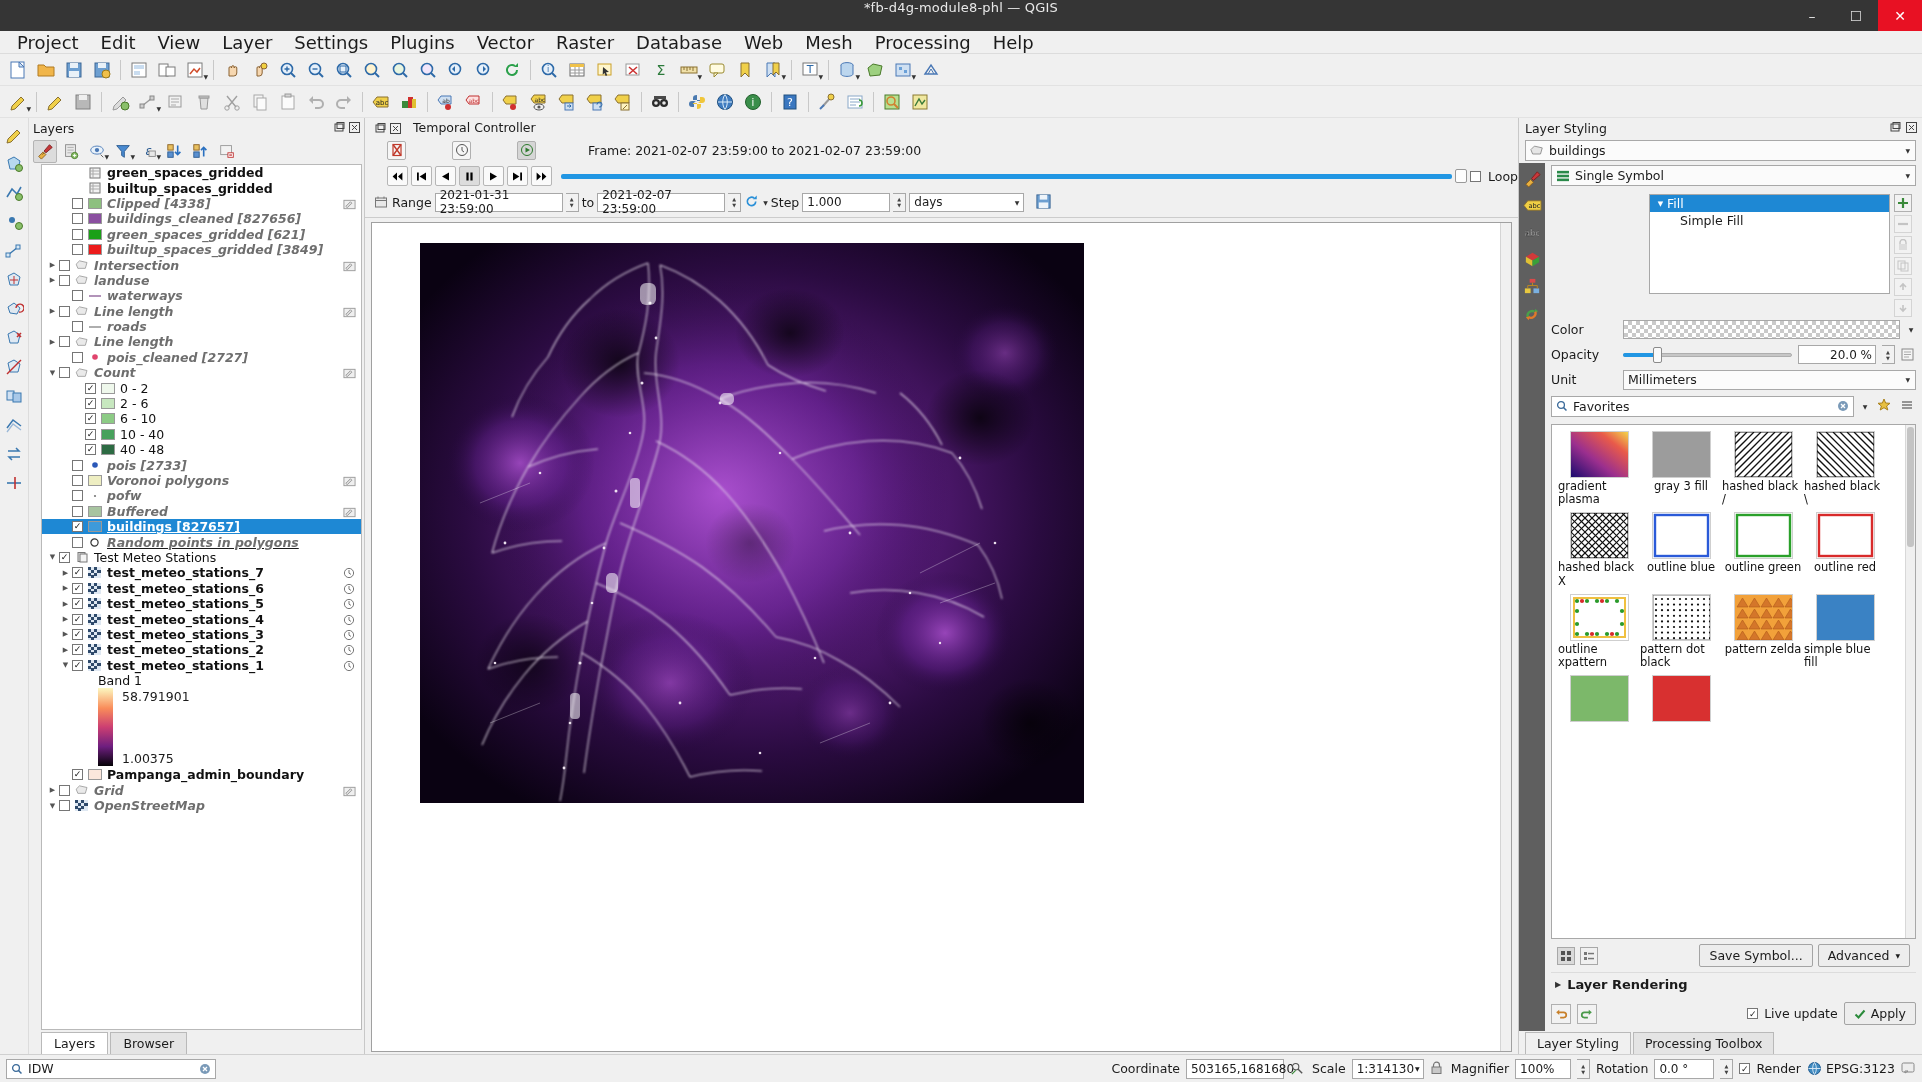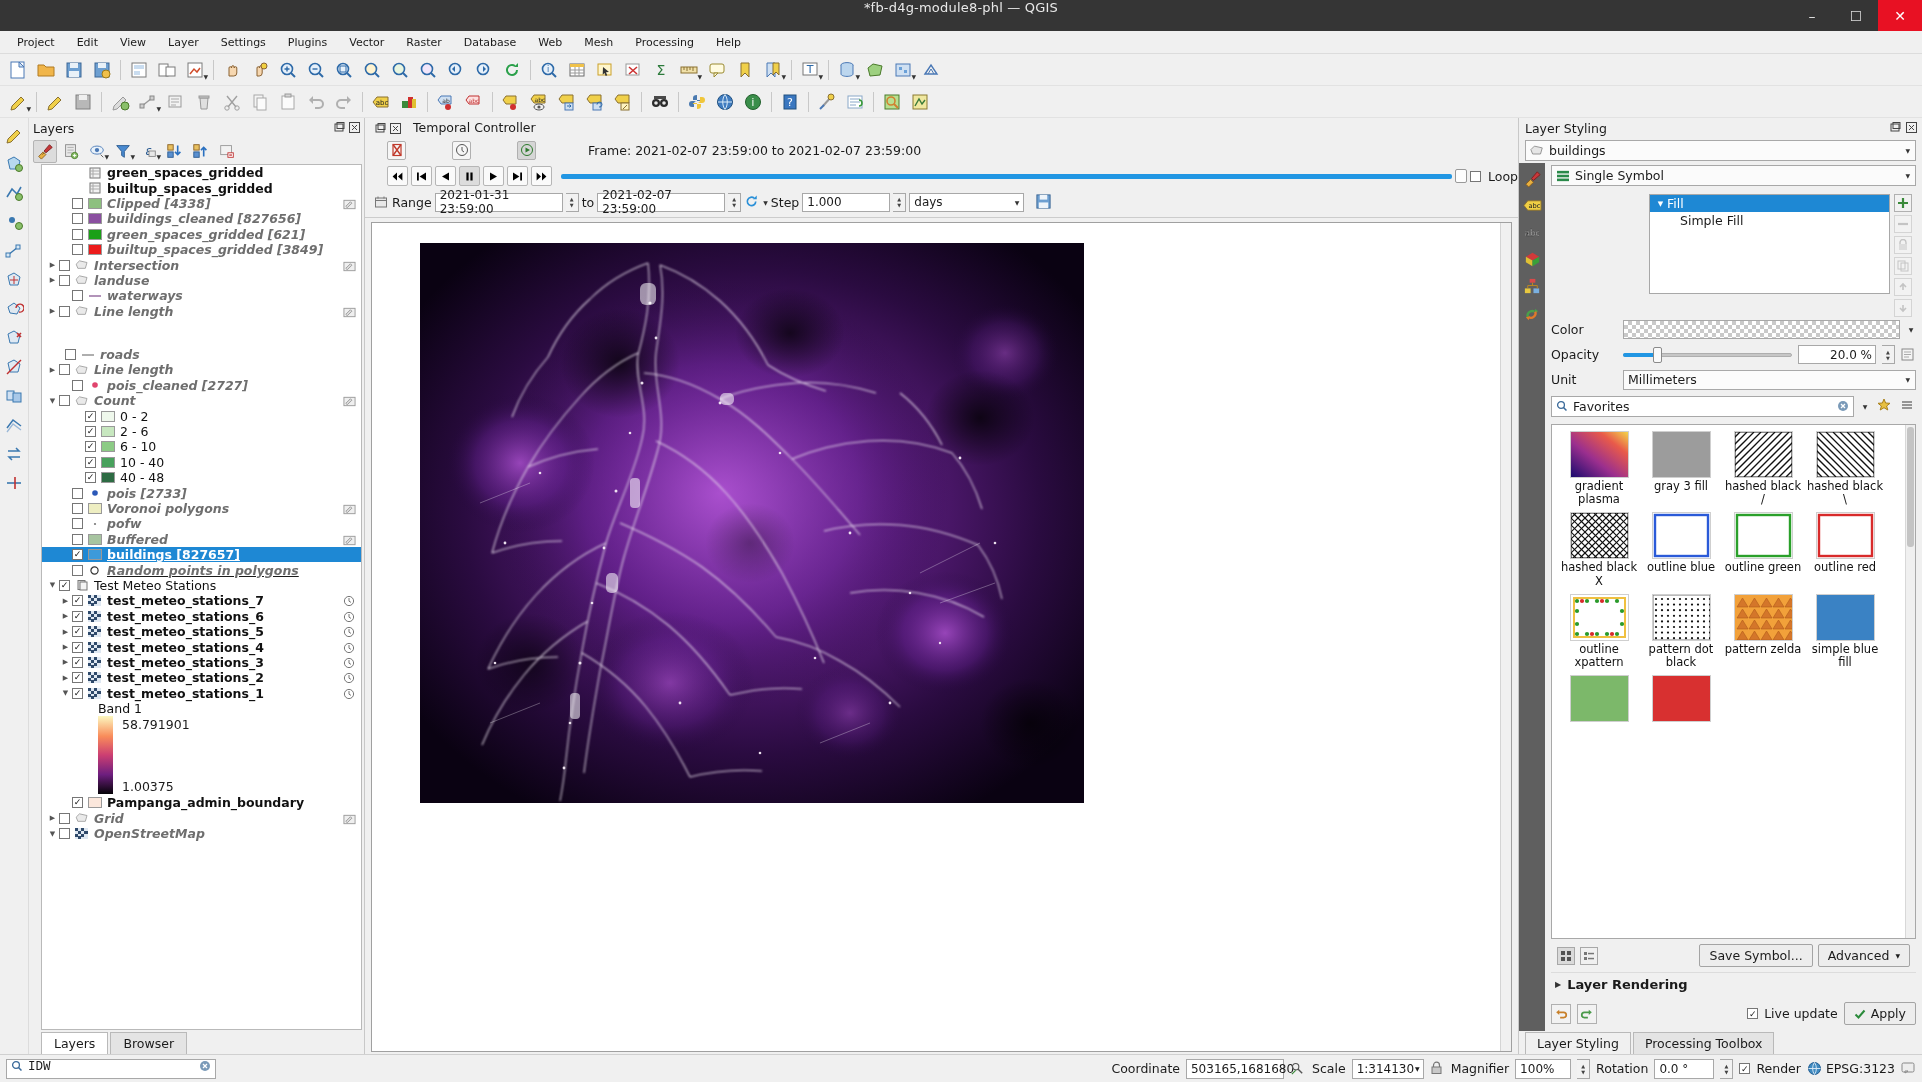--- a/index.html
+++ b/index.html
@@ -17,21 +17,21 @@
     position:relative; font-size:13px;
   }
   .titlebar .ttl { font-weight:400; letter-spacing:.2px; }
   .winbtns { position:absolute; right:0; top:0; height:31px; display:flex; }
   .winbtn { width:44px; height:31px; display:flex; align-items:center; justify-content:center;
             color:#dcdcdc; font-size:14px; }
   .winbtn.close { background:#e81123; color:#fff; }
   
   .menubar { height:23px; background:#f0f0f0; display:flex; align-items:center;
              padding-left:6px; border-bottom:1px solid #dcdcdc; }
-  .menubar .mi { padding:10px 11px; font-size:11px; color:#1b1b1b; }
+  .menubar .mi { padding:10px 11px; font-size:18px; color:#1b1b1b; }
   
   .toolbar { height:32px; background:#f0f0f0; display:flex; align-items:center;
              padding-left:4px; border-bottom:1px solid #e2e2e2; }
   .tbtn { width:26px; height:26px; margin:0 1px; display:flex; align-items:center;
           justify-content:center; position:relative; }
   .tsep { width:1px; height:20px; background:#c8c8c8; margin:0 4px; }
   .tbtn svg { display:block; }
   .tb-caret { position:absolute; right:0px; bottom:3px; font-size:6px; color:#333; }
   
   .main { display:flex; height:calc(1082px - 31px - 23px - 32px - 32px - 28px); }
@@ -141,33 +141,33 @@
                           border:1px solid #8a8a8a; border-radius:2px; }
   .numbox { width:78px; border:1px solid #a8a8a8; background:#fff; height:19px;
             display:flex; align-items:center; justify-content:flex-end; padding:0 3px; font-size:12px; }
   .searchbox { flex:1; border:1px solid #a8a8a8; background:#fff; height:21px; display:flex;
                align-items:center; padding:0 4px; gap:5px; font-size:12.5px; position:relative; }
   .symgrid { border:1px solid #a8a8a8; background:#fff; flex:1; margin-top:4px;
              display:flex; flex-wrap:wrap; align-content:flex-start; overflow:hidden;
              position:relative; padding:6px 2px 0 6px; }
   .symcell { width:82px; display:flex; flex-direction:column; align-items:center; margin-bottom:6px; }
   .symbox { width:59px; height:47px; border:1px solid #cfcfcf; }
-  .symcap { font-size:11.5px; text-align:center; line-height:1.15; margin-top:2px; color:#111; }
+  .symcap { font-size:11.5px; text-align:left; line-height:1.15; margin-top:2px; color:#111; }
   .st-foot { display:flex; align-items:center; padding:5px 6px; gap:5px; }
   .btn { border:1px solid #a4a4a4; background:#ededed; padding:3px 9px; font-size:12.5px;
          border-radius:2px; }
   .st-tabs { height:23px; display:flex; align-items:flex-end; padding-left:6px; }
   .st-tab { padding:3px 11px; border:1px solid #b9b9b9; border-bottom:none; background:#e4e4e4;
             font-size:12.5px; margin-right:2px; }
   .st-tab.on { background:#f0f0f0; }
   
   .statusbar { height:28px; background:#f0f0f0; border-top:1px solid #d0d0d0;
                display:flex; align-items:center; padding:0 6px; gap:6px; font-size:12.5px; }
   .sb-search { width:210px; border:1px solid #a8a8a8; background:#fff; height:20px;
-               display:flex; padding:0 4px; gap:5px; position:relative;font-family:Liberation Mono, monospace; }
+               display:flex; align-items:center; padding:0 4px; gap:5px; position:relative; }
   .sb-box { border:1px solid #a8a8a8; background:#fff; height:20px; display:flex;
             align-items:center; padding:0 4px; font-size:12px; }
   .chkinline { width:11px; height:11px; border:1px solid #767676; background:#fff;
                display:flex; align-items:center; justify-content:center; font-size:9px; }
   .epsg { display:flex; align-items:center; gap:4px; }
 </style>
 </head>
 <body>
 
 <div class="titlebar">
@@ -872,21 +872,21 @@
             <svg width="14" height="10" viewBox="0 0 16 12">
               <path d="M1 5 L5 1 L14 3 L12 10 L3 10z" fill="#eaeaea" stroke="#9a9a9a"></path>
             </svg>
           </span>
           <span class="lbl it">Line length</span>
           <span class="edit-ind"><svg width="13" height="11" viewBox="0 0 14 11">
               <rect x="1" y="1" width="12" height="9" fill="#efefef" stroke="#9a9a9a"></rect>
               <path d="M3 7.5 L8 2.5 l1.6 1.6 L4.6 9z" fill="#dedede" stroke="#9a9a9a"></path>
             </svg></span>
         </div>
-        <div class="row" style="padding-left: 10px; margin-top: 28px;">
+        <div class="row" style="padding-left: 17px;">
           <span class="expander"></span>
           <span class="chk"></span>
           <span class="sym">
             <svg width="14" height="8" viewBox="0 0 14 8">
               <path d="M1 4h12" stroke="#9a9a9a" stroke-width="1.6"></path>
             </svg>
           </span>
           <span class="lbl it">roads</span>
         </div>
         <div class="row" style="padding-left: 4px;">

